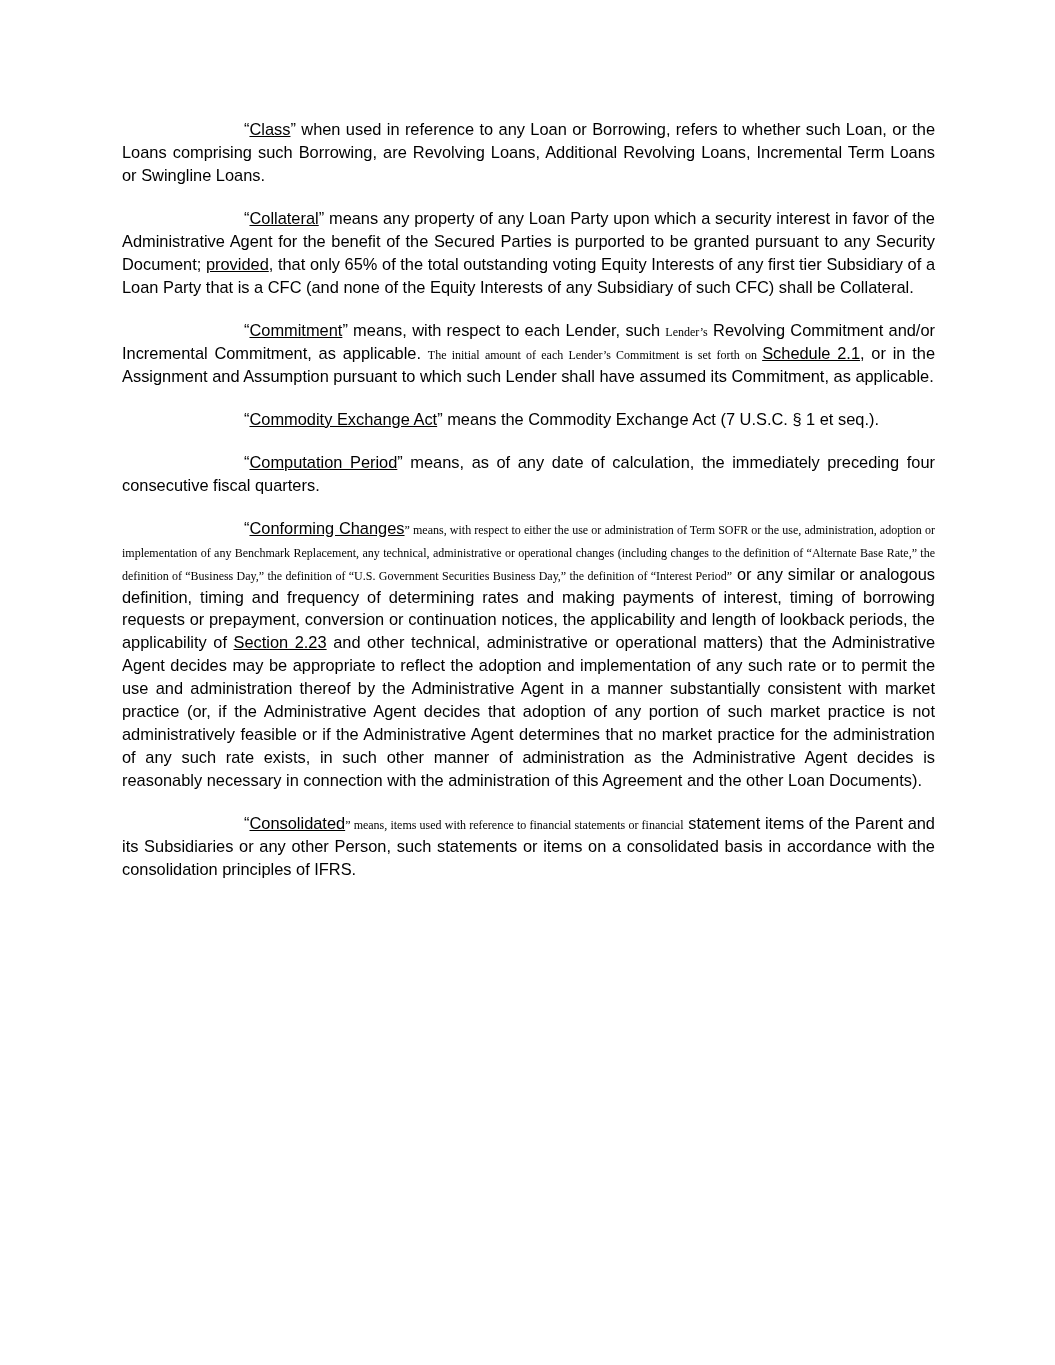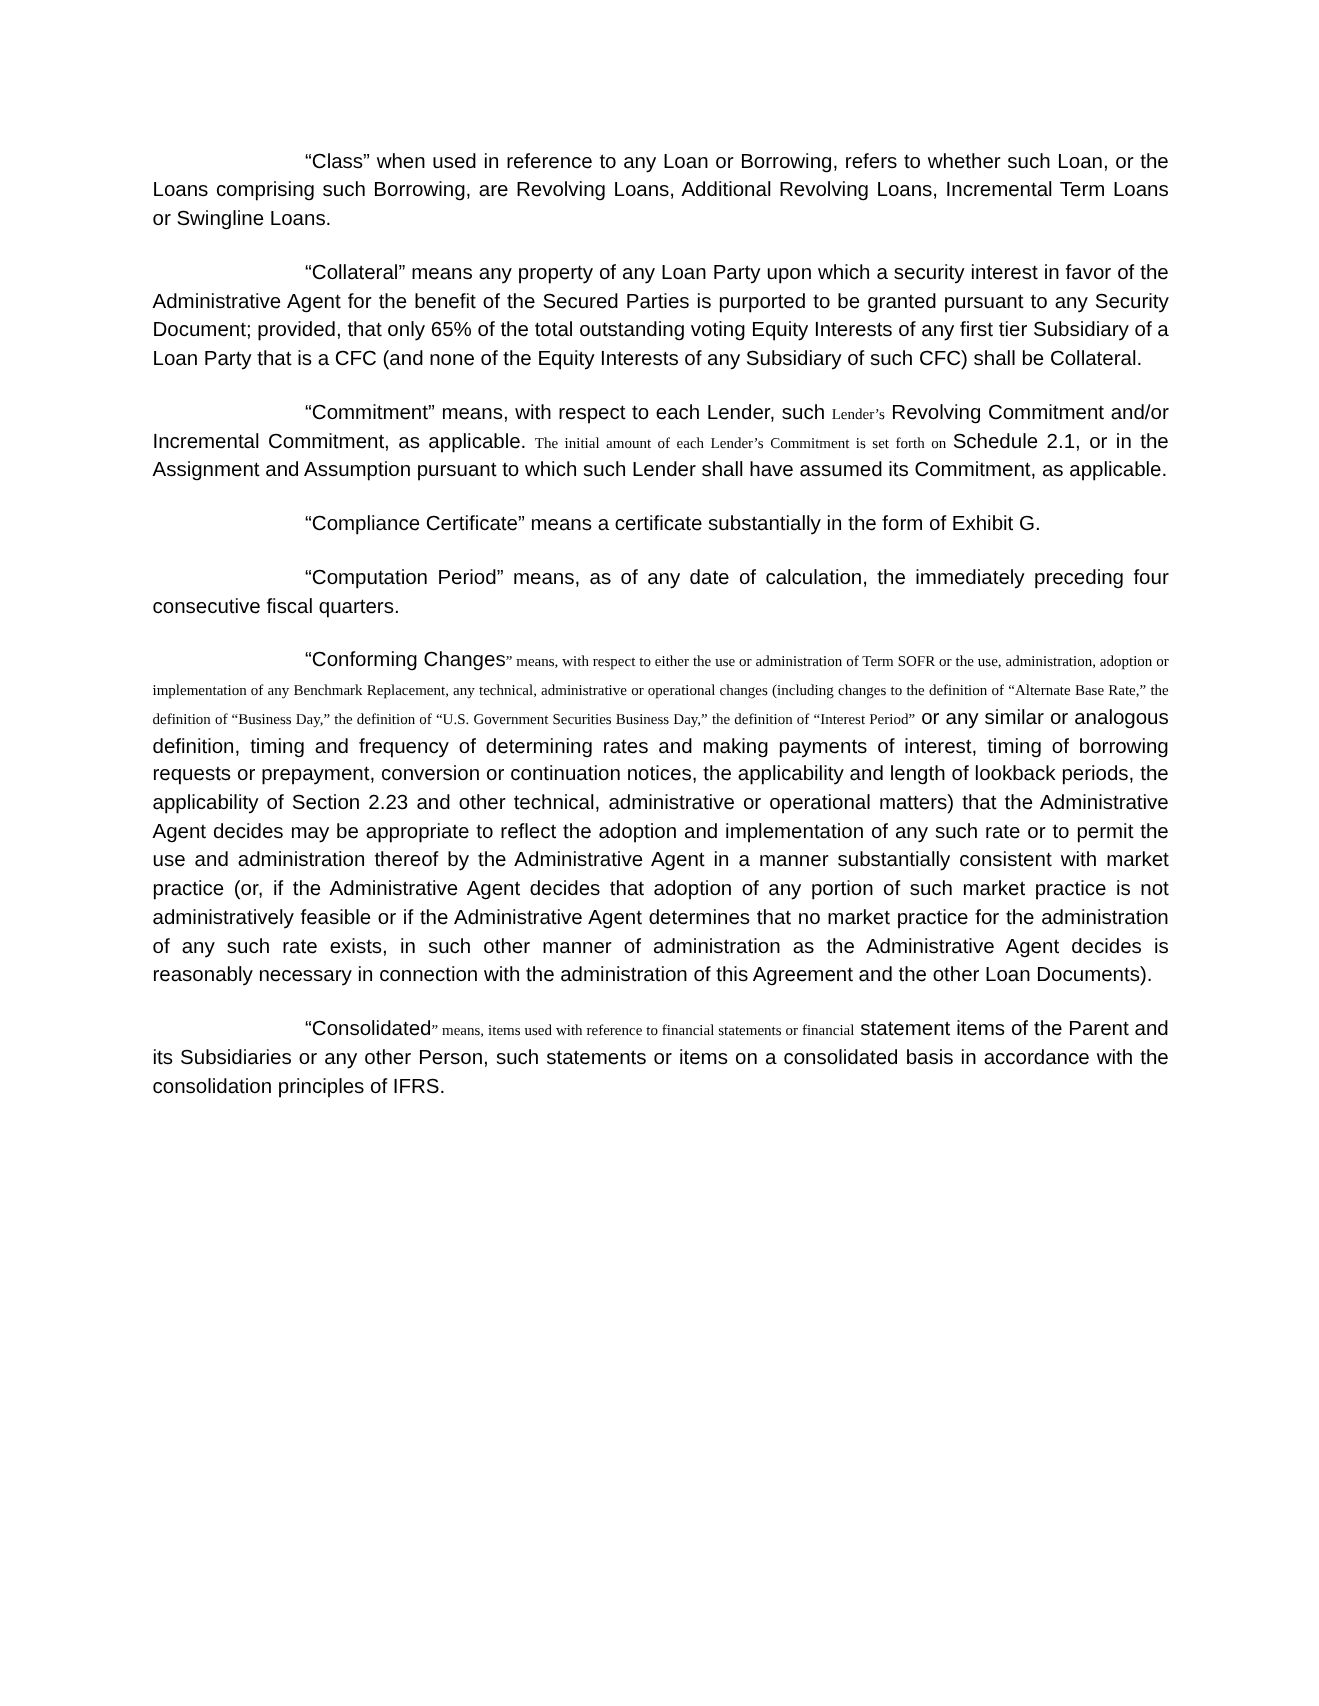--- a/index.html
+++ b/index.html
@@ -25,32 +25,33 @@
     text-align: justify;
     font-size: 16.4px;
     line-height: 1.40;
     text-indent: 0;
   }
   p.para .indent {
     display: inline-block;
     width: 122px;
   }
   .u {
+    text-decoration: underline;
   }
   .serif {
     font-family: "Liberation Serif", serif;
     font-size: 12px;
   }
 </style>
 </head>
 <body>
 
 <div class="page">
   <div class="doc-body" id="doc-body">
       <p class="para"><span class="indent"></span><span>“</span><span class="u">Class</span><span>” when used in reference to any Loan or Borrowing, refers to whether such Loan, or the Loans comprising such Borrowing, are Revolving Loans, Additional Revolving Loans, Incremental Term Loans or Swingline Loans.</span></p>
       <p class="para"><span class="indent"></span><span>“</span><span class="u">Collateral</span><span>” means any property of any Loan Party upon which a security interest in favor of the Administrative Agent for the benefit of the Secured Parties is purported to be granted pursuant to any Security Document; </span><span class="u">provided</span><span>, that only 65% of the total outstanding voting Equity Interests of any first tier Subsidiary of a Loan Party that is a CFC (and none of the Equity Interests of any Subsidiary of such CFC) shall be Collateral.</span></p>
       <p class="para"><span class="indent"></span><span>“</span><span class="u">Commitment</span><span>” means, with respect to each Lender, such </span><span class="serif">Lender’s</span><span> Revolving Commitment and/or Incremental Commitment, as applicable.  </span><span class="serif">The initial amount of each Lender’s Commitment is set forth on </span><span class="u">Schedule 2.1</span><span>, or in the Assignment and Assumption pursuant to which such Lender shall have assumed its Commitment, as applicable.</span></p>
-      <p class="para"><span class="indent"></span><span>“</span><span class="u">Compliance Certificate</span><span>” means a certificate substantially in the form of </span><span class="u">Exhibit G</span><span>.</span></p>
+      <p class="para"><span class="indent"></span><span>“</span><span class="u">Commodity Exchange Act</span><span>” means the Commodity Exchange Act (7 U.S.C. § 1 et seq.).</span></p>
       <p class="para"><span class="indent"></span><span>“</span><span class="u">Computation Period</span><span>” means, as of any date of calculation, the immediately preceding four consecutive fiscal quarters.</span></p>
       <p class="para"><span class="indent"></span><span>“</span><span class="u">Conforming Changes</span><span class="serif">” means, with respect to either the use or administration of Term SOFR or the use, administration, adoption or implementation of any Benchmark Replacement, any technical, administrative or operational changes (including changes to the definition of “Alternate Base Rate,” the definition of “Business Day,” the definition of “U.S. Government Securities Business Day,” the definition of “Interest Period”</span><span> or any similar or analogous definition, timing and frequency of determining rates and making payments of interest, timing of borrowing requests or prepayment, conversion or continuation notices, the applicability and length of lookback periods, the applicability of </span><span class="u">Section 2.23</span><span> and other technical, administrative or operational matters) that the Administrative Agent decides may be appropriate to reflect the adoption and implementation of any such rate or to permit the use and administration thereof by the Administrative Agent in a manner substantially consistent with market practice (or, if the Administrative Agent decides that adoption of any portion of such market practice is not administratively feasible or if the Administrative Agent determines that no market practice for the administration of any such rate exists, in such other manner of administration as the Administrative Agent decides is reasonably necessary in connection with the administration of this Agreement and the other Loan Documents).</span></p>
       <p class="para"><span class="indent"></span><span>“</span><span class="u">Consolidated</span><span class="serif">” means, items used with reference to financial statements or financial</span><span> statement items of the Parent and its Subsidiaries or any other Person, such statements or items on a consolidated basis in accordance with the consolidation principles of IFRS.</span></p>
     </div>
 </div>
 
 </body></html>

